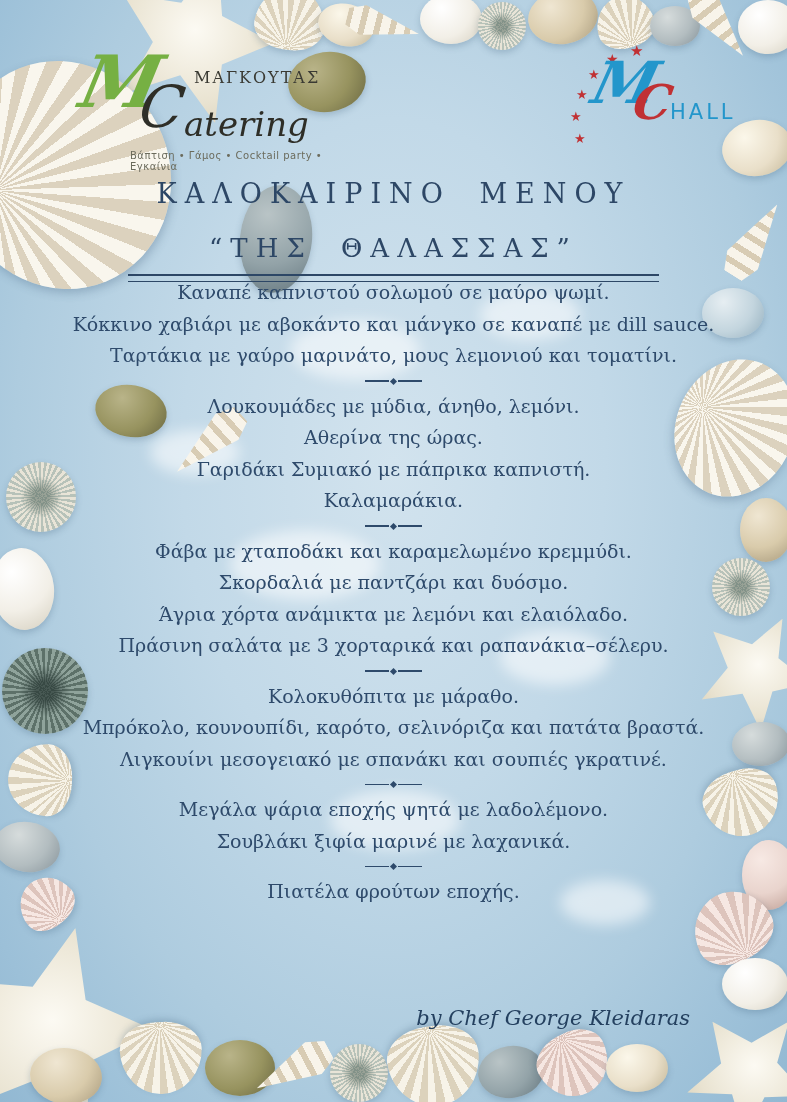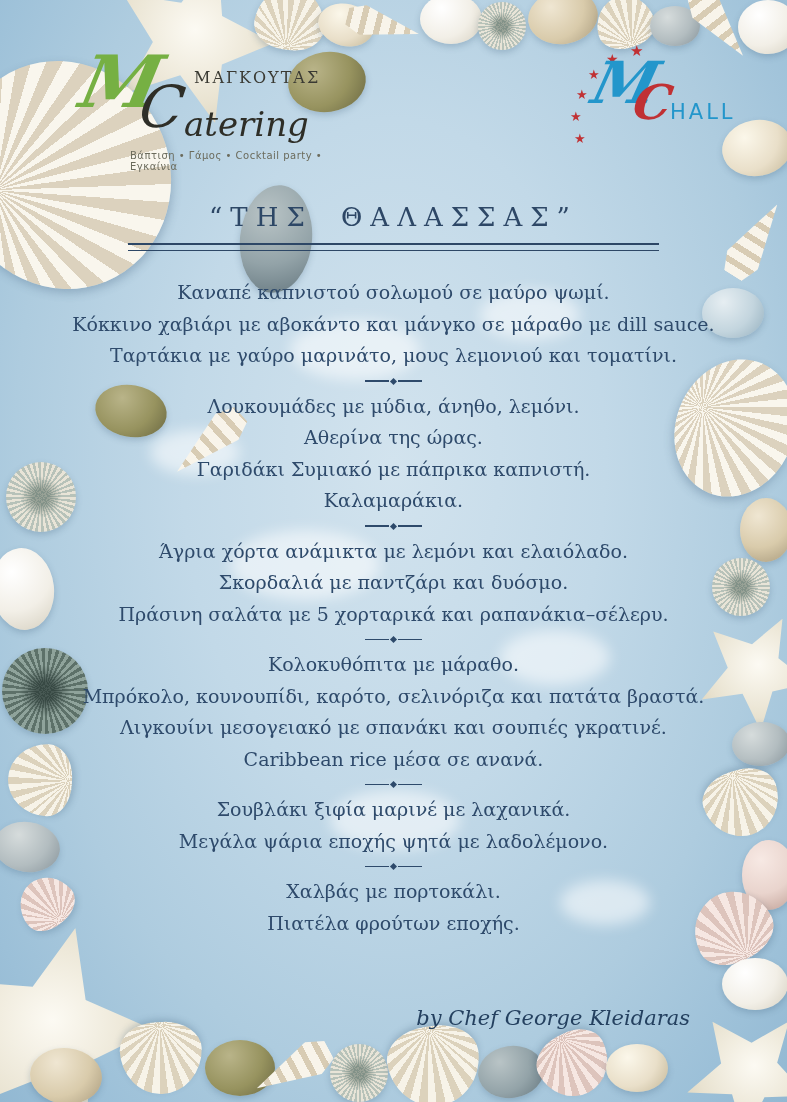--- a/index.html
+++ b/index.html
@@ -147,74 +147,74 @@
       <span class="mh-star" style="left:30px;top:12px;font-size:13px;">★</span>
       <span class="mh-star" style="left:18px;top:32px;font-size:13px;">★</span>
       <span class="mh-star" style="left:12px;top:54px;font-size:13px;">★</span>
       <span class="mh-star" style="left:16px;top:76px;font-size:13px;">★</span>
       <span class="mh-m">M</span>
       <span class="mh-c">C</span>
       <span class="mh-hall">HALL</span>
     </div>
 
     <div class="title-block">
+      <div class="title-line1">ΚΑΛΟΚΑΙΡΙΝΟ ΜΕΝΟΥ</div>
       <div class="title-line2">“ΤΗΣ ΘΑΛΑΣΣΑΣ”</div>
       <div class="title-rule"></div>
     </div>
 
     <div class="menu-body">
 
       <div>
         <div class="menu-line">Καναπέ καπνιστού σολωμού σε μαύρο ψωμί.</div>
-        <div class="menu-line">Κόκκινο χαβιάρι με αβοκάντο και μάνγκο σε μάραθο με dill sauce.</div>
+        <div class="menu-line">Κόκκινο χαβιάρι με αβοκάντο και μάνγκο σε καναπέ με dill sauce.</div>
         <div class="menu-line">Ταρτάκια με γαύρο μαρινάτο, μους λεμονιού και τοματίνι.</div>
       </div>
       <div class="divider">
           <span class="dia"></span>
         </div>
 
       <div>
         <div class="menu-line">Λουκουμάδες με μύδια, άνηθο, λεμόνι.</div>
         <div class="menu-line">Αθερίνα της ώρας.</div>
         <div class="menu-line">Γαριδάκι Συμιακό με πάπρικα καπνιστή.</div>
         <div class="menu-line">Καλαμαράκια.</div>
       </div>
       <div class="divider">
           <span class="dia"></span>
         </div>
 
       <div>
+        <div class="menu-line">Φάβα με χταποδάκι και καραμελωμένο κρεμμύδι.</div>
+        <div class="menu-line">Σκορδαλιά με παντζάρι και δυόσμο.</div>
         <div class="menu-line">Άγρια χόρτα ανάμικτα με λεμόνι και ελαιόλαδο.</div>
-        <div class="menu-line">Σκορδαλιά με παντζάρι και δυόσμο.</div>
-        <div class="menu-line">Πράσινη σαλάτα με 5 χορταρικά και ραπανάκια–σέλερυ.</div>
+        <div class="menu-line">Πράσινη σαλάτα με 3 χορταρικά και ραπανάκια–σέλερυ.</div>
       </div>
       <div class="divider">
           <span class="dia"></span>
         </div>
 
       <div>
         <div class="menu-line">Κολοκυθόπιτα με μάραθο.</div>
         <div class="menu-line">Μπρόκολο, κουνουπίδι, καρότο, σελινόριζα και πατάτα βραστά.</div>
         <div class="menu-line">Λιγκουίνι μεσογειακό με σπανάκι και σουπιές γκρατινέ.</div>
-        <div class="menu-line">Caribbean rice μέσα σε ανανά.</div>
-      </div>
-      <div class="divider">
-          <span class="dia"></span>
-        </div>
-
-      <div>
+      </div>
+      <div class="divider">
+          <span class="dia"></span>
+        </div>
+
+      <div>
+        <div class="menu-line">Μεγάλα ψάρια εποχής ψητά με λαδολέμονο.</div>
         <div class="menu-line">Σουβλάκι ξιφία μαρινέ με λαχανικά.</div>
-        <div class="menu-line">Μεγάλα ψάρια εποχής ψητά με λαδολέμονο.</div>
-      </div>
-      <div class="divider">
-          <span class="dia"></span>
-        </div>
-
-      <div>
-        <div class="menu-line">Χαλβάς με πορτοκάλι.</div>
+      </div>
+      <div class="divider">
+          <span class="dia"></span>
+        </div>
+
+      <div>
         <div class="menu-line">Πιατέλα φρούτων εποχής.</div>
       </div>
 
     </div>
 
     <div class="signature">by Chef  George Kleidaras</div>
 
   </div>
 </div>
 

